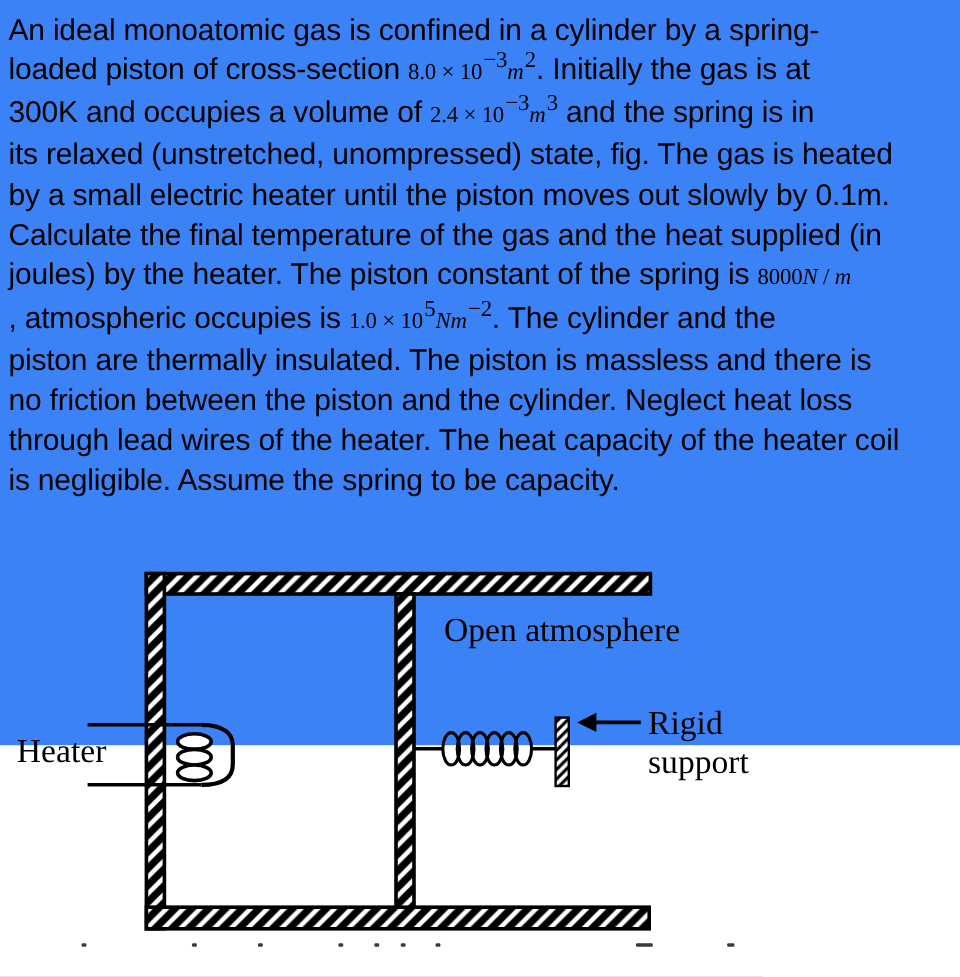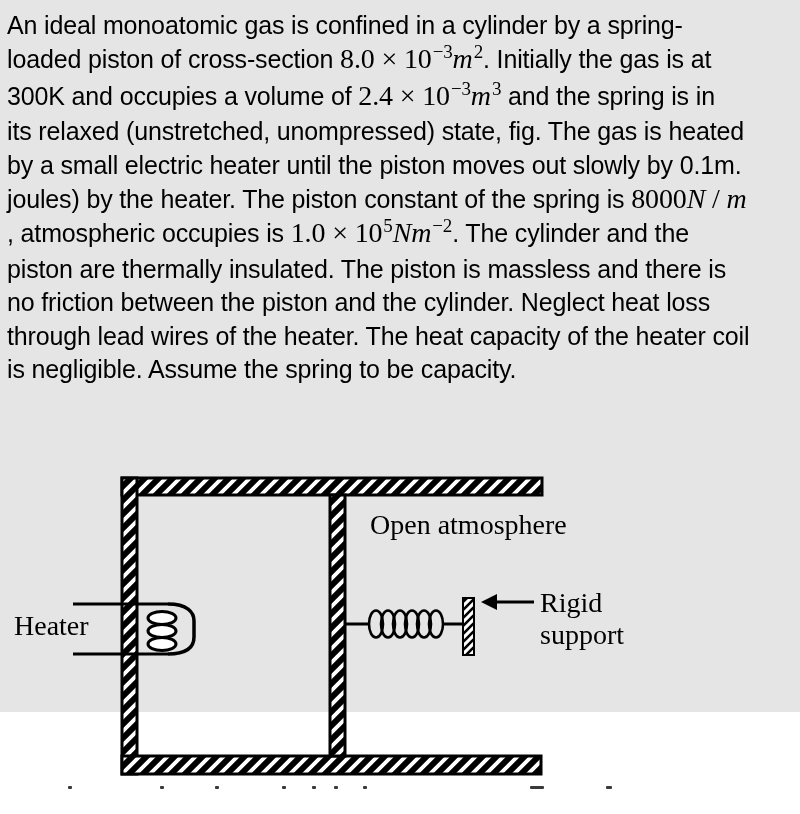--- a/index.html
+++ b/index.html
@@ -3,36 +3,36 @@
 <meta charset="utf-8">
 <style>
   html, body { margin: 0; padding: 0; }
   body {
     width: 800px; height: 814px;
     background: #ffffff;
     color: #000000;
     font-family: "Liberation Sans", sans-serif;
     overflow: hidden;
   }
-  #screen { position: relative; width: 800px; height: 712px; background: #e5e5e5; }
+  #screen { position: relative; width: 800px; height: 621px; background: #3b82f6; }
 
   
   .problem-text {
     position: absolute; left: 7px; top: 9px; width: 793px;
   }
   .pline {
     white-space: nowrap;
     line-height: 33.4px;
     font-size: 25px;
     letter-spacing: -0.15px;
   }
   .pline .txt { font-family: "Liberation Sans", sans-serif; }
   .pline .math {
     font-family: "Liberation Serif", serif;
-    font-size: 28px;
+    font-size: 19px;
   }
   .pline .math.mi { font-style: italic; }
   .pline .sup {
     font-family: "Liberation Serif", serif;
     font-size: 19px;
     position: relative; top: -10px;
     margin-left: 1px;
   }
 
   
@@ -53,20 +53,21 @@
 <body>
 
 <div id="screen">
 
   <div class="problem-text">
       <div class="pline"><span class="txt">An ideal monoatomic gas is confined in a cylinder by a spring-</span></div>
       <div class="pline"><span class="txt">loaded piston of cross-section </span><span class="math">8.0 × 10</span><span class="sup">−3</span><span class="math mi">m</span><span class="sup">2</span><span class="txt">. Initially the gas is at</span></div>
       <div class="pline"><span class="txt">300K and occupies a volume of </span><span class="math">2.4 × 10</span><span class="sup">−3</span><span class="math mi">m</span><span class="sup">3</span><span class="txt"> and the spring is in</span></div>
       <div class="pline"><span class="txt">its relaxed (unstretched, unompressed) state, fig. The gas is heated</span></div>
       <div class="pline"><span class="txt">by a small electric heater until the piston moves out slowly by 0.1m.</span></div>
+      <div class="pline"><span class="txt">Calculate the final temperature of the gas and the heat supplied (in</span></div>
       <div class="pline"><span class="txt">joules) by the heater. The piston constant of the spring is </span><span class="math">8000</span><span class="math mi">N</span><span class="math"> / </span><span class="math mi">m</span></div>
       <div class="pline"><span class="txt">, atmospheric occupies is </span><span class="math">1.0 × 10</span><span class="sup">5</span><span class="math mi">Nm</span><span class="sup">−2</span><span class="txt">. The cylinder and the</span></div>
       <div class="pline"><span class="txt">piston are thermally insulated. The piston is massless and there is</span></div>
       <div class="pline"><span class="txt">no friction between the piston and the cylinder. Neglect heat loss</span></div>
       <div class="pline"><span class="txt">through lead wires of the heater. The heat capacity of the heater coil</span></div>
       <div class="pline"><span class="txt">is negligible. Assume the spring to be capacity.</span></div>
     </div>
 
   <div class="figure">
     <svg width="800" height="394" viewBox="0 0 800 394">

